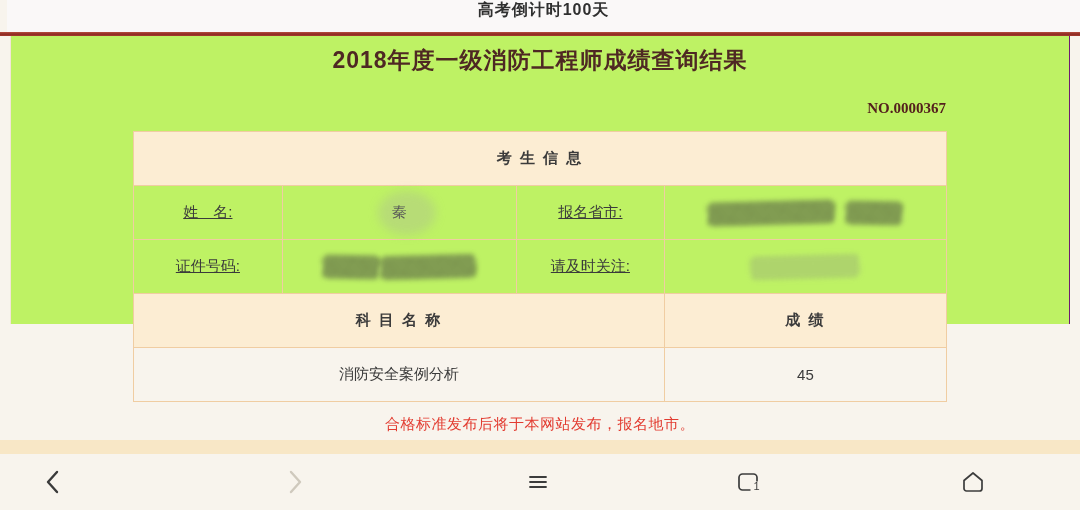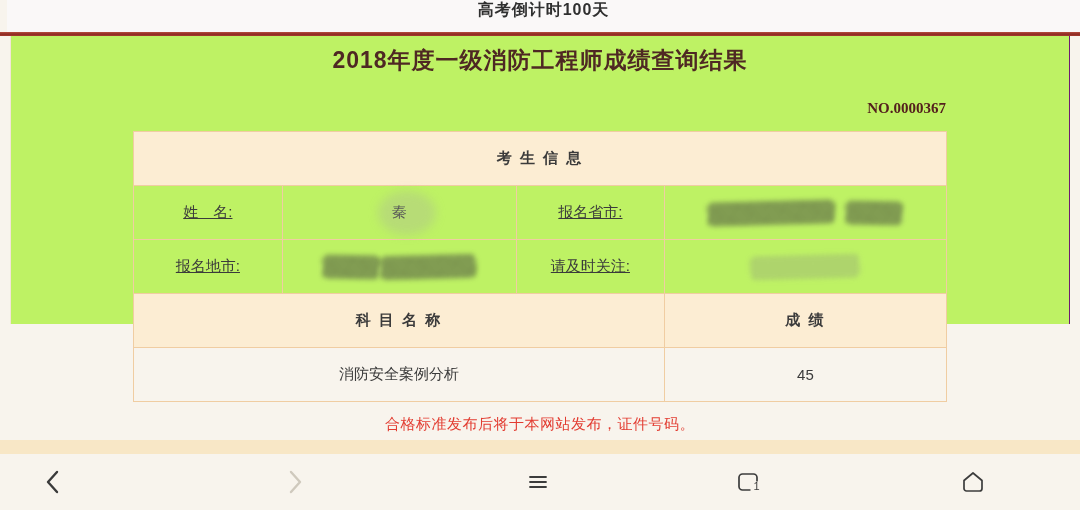--- a/index.html
+++ b/index.html
@@ -103,41 +103,41 @@
             <span class="name-smudge"></span>
             <span>秦</span>
           </span>
         </td>
         <td class="label-cell">报名省市:</td>
         <td>
           <span class="redact r1"></span><span class="redact r2"></span>
         </td>
       </tr>
       <tr>
-        <td class="label-cell">报名地市:</td>
+        <td class="label-cell">证件号码:</td>
         <td>
           <span class="redact r2" style="margin-left:0"></span><span class="redact r1" style="width:96px"></span>
         </td>
         <td class="label-cell">请及时关注:</td>
         <td>
           <span class="redact light r1" style="width:110px"></span>
         </td>
       </tr>
       <tr>
         <td class="col-head" colspan="3">科 目 名 称</td>
         <td class="col-head">成 绩</td>
       </tr>
       <tr>
         <td colspan="3">消防安全案例分析</td>
         <td>45</td>
       </tr>
     </tbody>
   </table>
 
-  <div class="notice">合格标准发布后将于本网站发布，证件号码。</div>
+  <div class="notice">合格标准发布后将于本网站发布，报名地市。</div>
 </div>
 
 <div class="peach-band"></div>
 <div class="nav-bar">
 
   <span class="nav-item nav-back">
     <svg width="24" height="28" viewBox="0 0 24 28">
       <polyline points="16,4 7,14 16,24" fill="none" stroke="#3a3a3a" stroke-width="2.4" stroke-linecap="round" stroke-linejoin="round"></polyline>
     </svg>
   </span>

